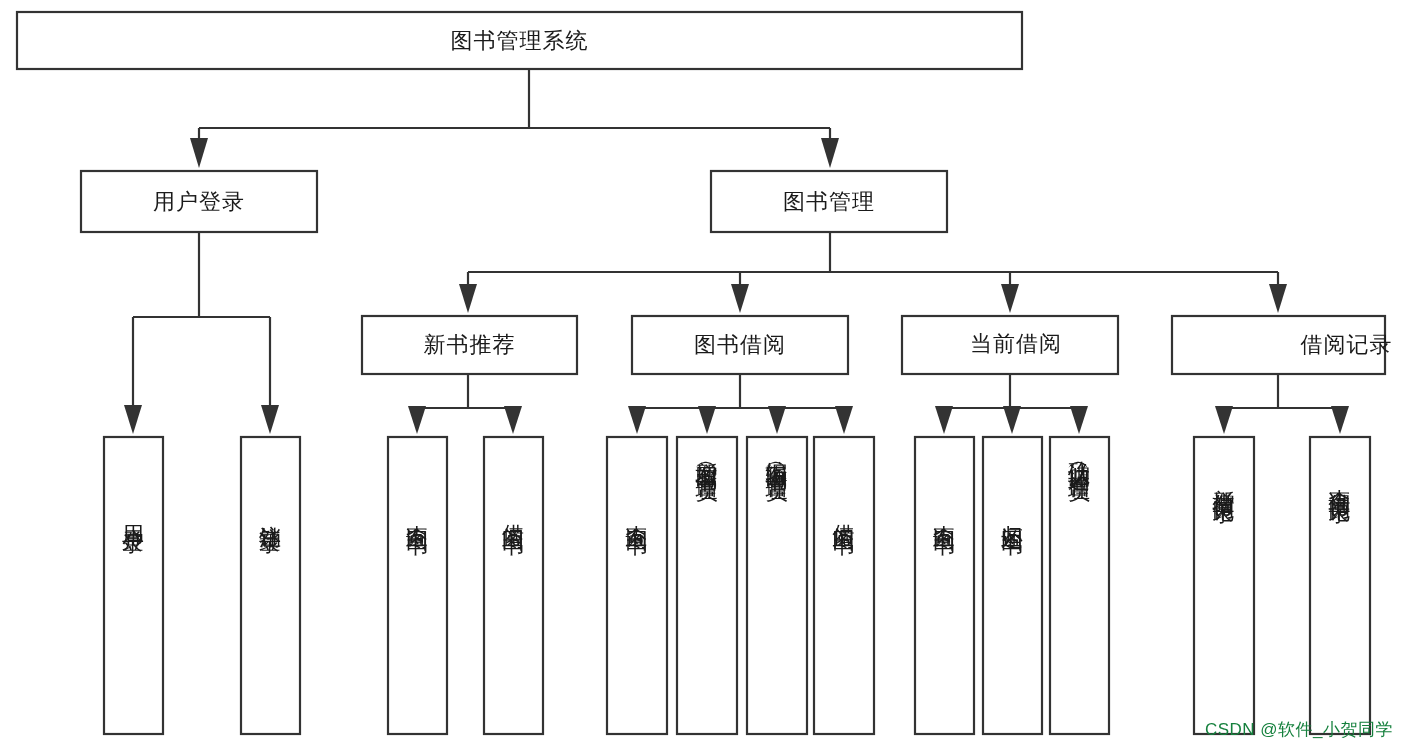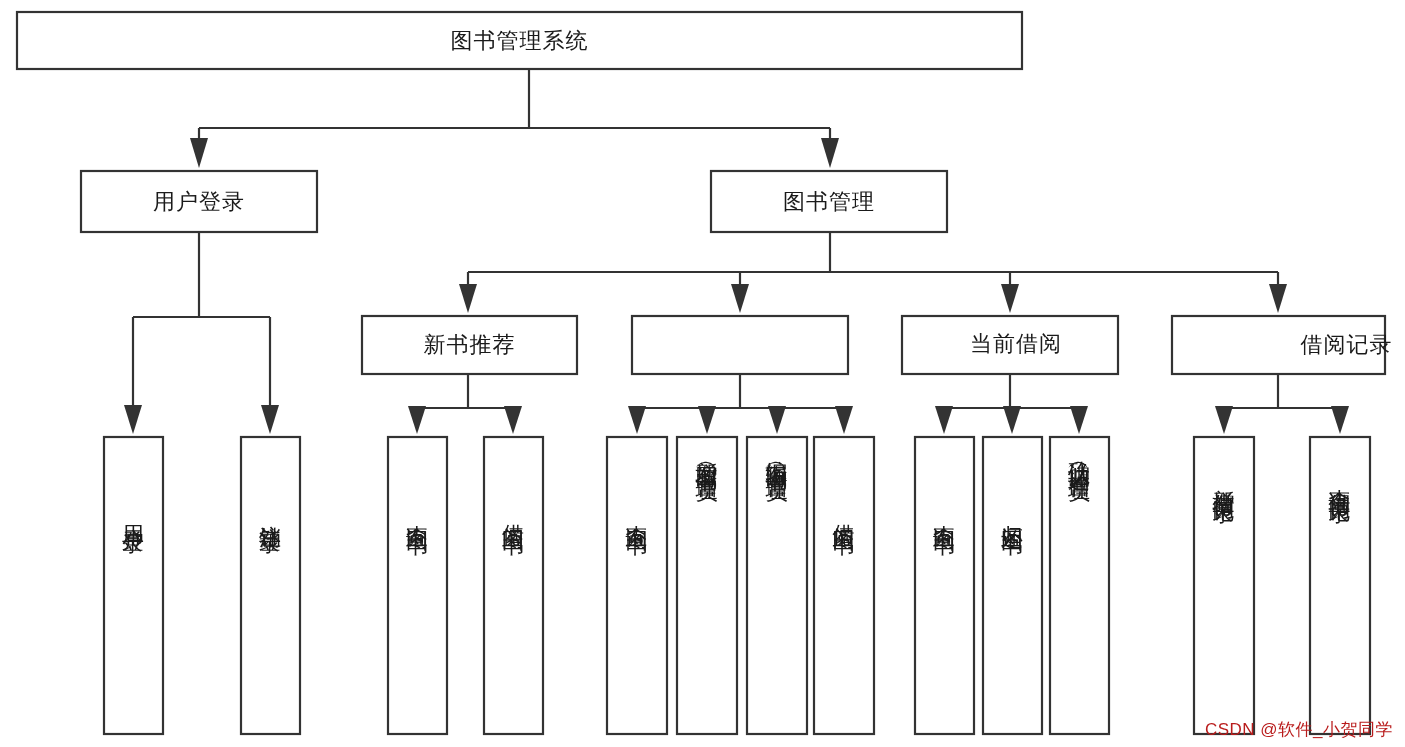--- a/index.html
+++ b/index.html
@@ -37,21 +37,21 @@
   .arrow-head {
     fill: #333333;
     stroke: none;
   }
   .watermark-text {
     position: absolute;
     right: 12px;
     bottom: 6px;
     font-family: "Liberation Sans", "DejaVu Sans", sans-serif;
     font-size: 17px;
-    color: #b91c1c;
+    color: #15803d;
     white-space: nowrap;
     letter-spacing: 0.5px;
   }
   .vert-cell {
     position: absolute;
     display: flex;
     align-items: flex-start;
     justify-content: center;
     box-sizing: border-box;
     pointer-events: none;
@@ -196,20 +196,23 @@
   <div class="horiz-cell" style="left:81px; top:171px; width:236px; height:61px;">
     <span class="horiz-text">用户登录</span>
   </div>
   <div class="horiz-cell" style="left:362px; top:316px; width:215px; height:58px;">
     <span class="horiz-text">新书推荐</span>
   </div>
 
   <div class="horiz-cell" style="left:711px; top:171px; width:236px; height:61px;">
     <span class="horiz-text">图书管理</span>
   </div>
+  <div class="horiz-cell" style="left:632px; top:316px; width:216px; height:58px;">
+    <span class="horiz-text">图书借阅</span>
+  </div>
   <div class="horiz-cell" style="left:902px; top:316px; width:216px; height:56px;padding-left:12px;">
     <span class="horiz-text">当前借阅</span>
   </div>
   <div class="horiz-cell" style="left:1240px; top:316px; width:213px; height:58px;">
     <span class="horiz-text">借阅记录</span>
   </div>
 
   <div class="vert-cell" style="left:104px; top:437px; width:59px; height:297px; padding-top:70px;">
     <span class="vert-text">用户登录</span>
   </div>

